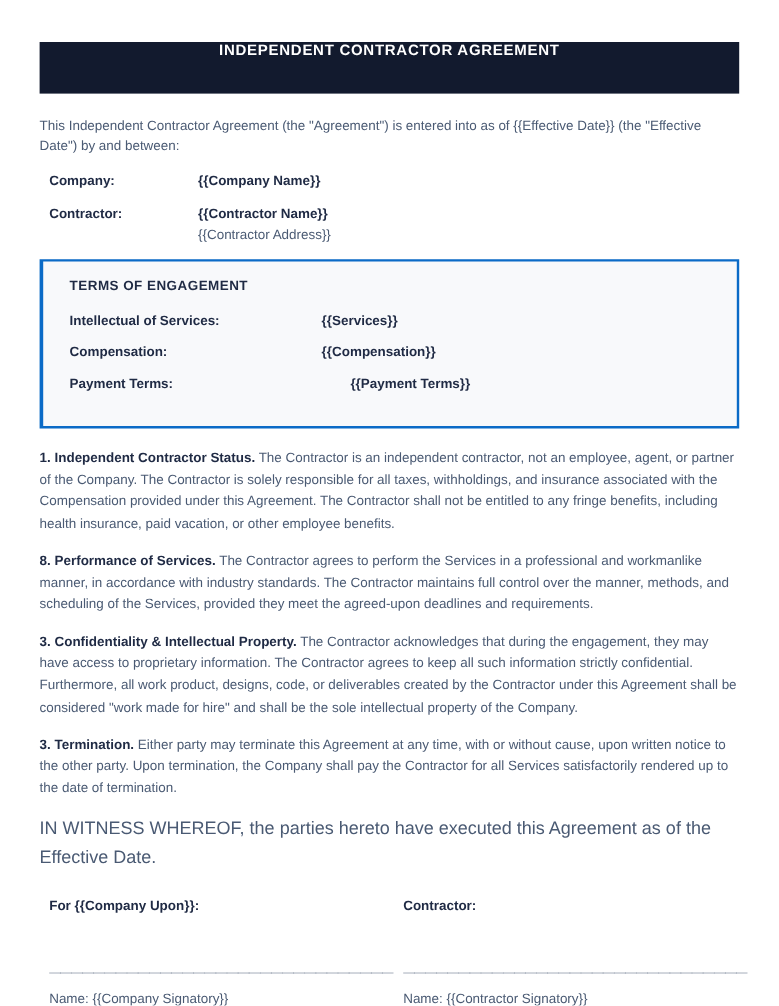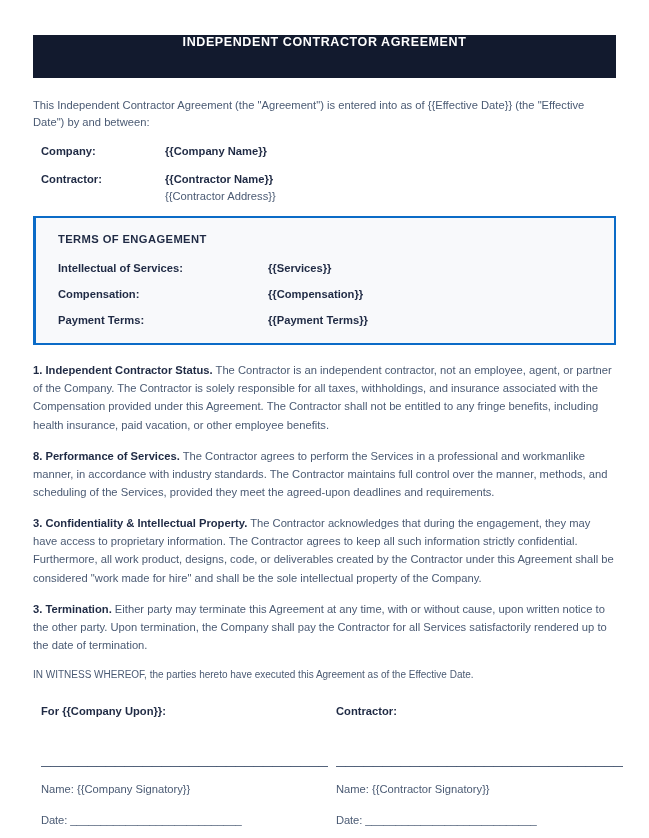--- a/index.html
+++ b/index.html
@@ -94,21 +94,22 @@
     color: #1f2a44;
     letter-spacing: 0.4px;
     margin-bottom: 17px;
   }
   .terms-row {
     display: flex;
     align-items: flex-start;
     margin-bottom: 14px;
   }
   .terms-row:last-child {
-    margin-bottom: 0;
+    margin-bottom: 12px;
+    gap: 24px;
   }
   .terms-label {
     width: 210px;
     flex: 0 0 210px;
     font-size: 11.2px;
     font-weight: bold;
     color: #1f2a44;
   }
   .terms-value {
     font-size: 11.2px;
@@ -128,21 +129,21 @@
     text-align: left;
   }
   .clause-title {
     font-weight: bold;
     color: #1f2a44;
   }
 
   
   .witness {
     margin-top: 1px;
-    font-size: 10px;
+    font-size: 15px;
     line-height: 1.6;
     color: #4a5a73;
   }
 
   
   .signatures {
     margin-top: 22px;
     display: flex;
   }
   .sig-col {

